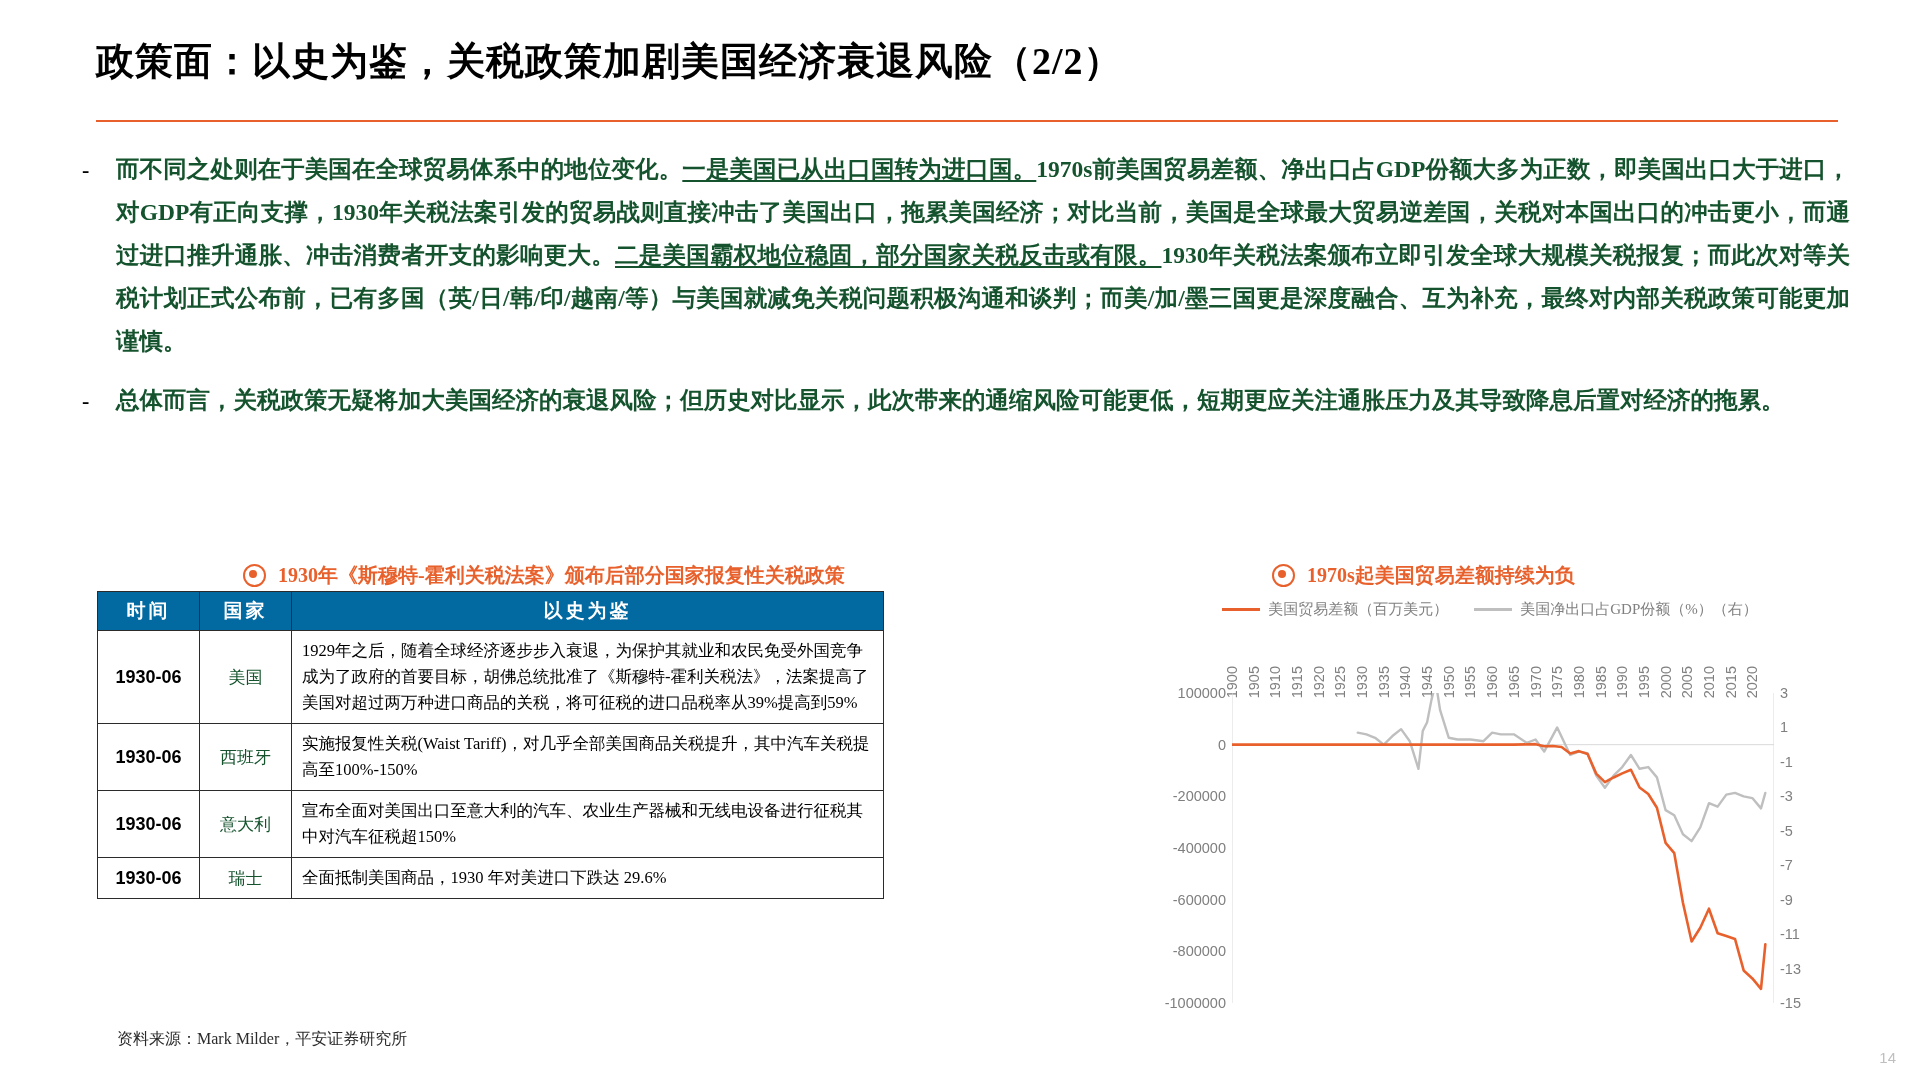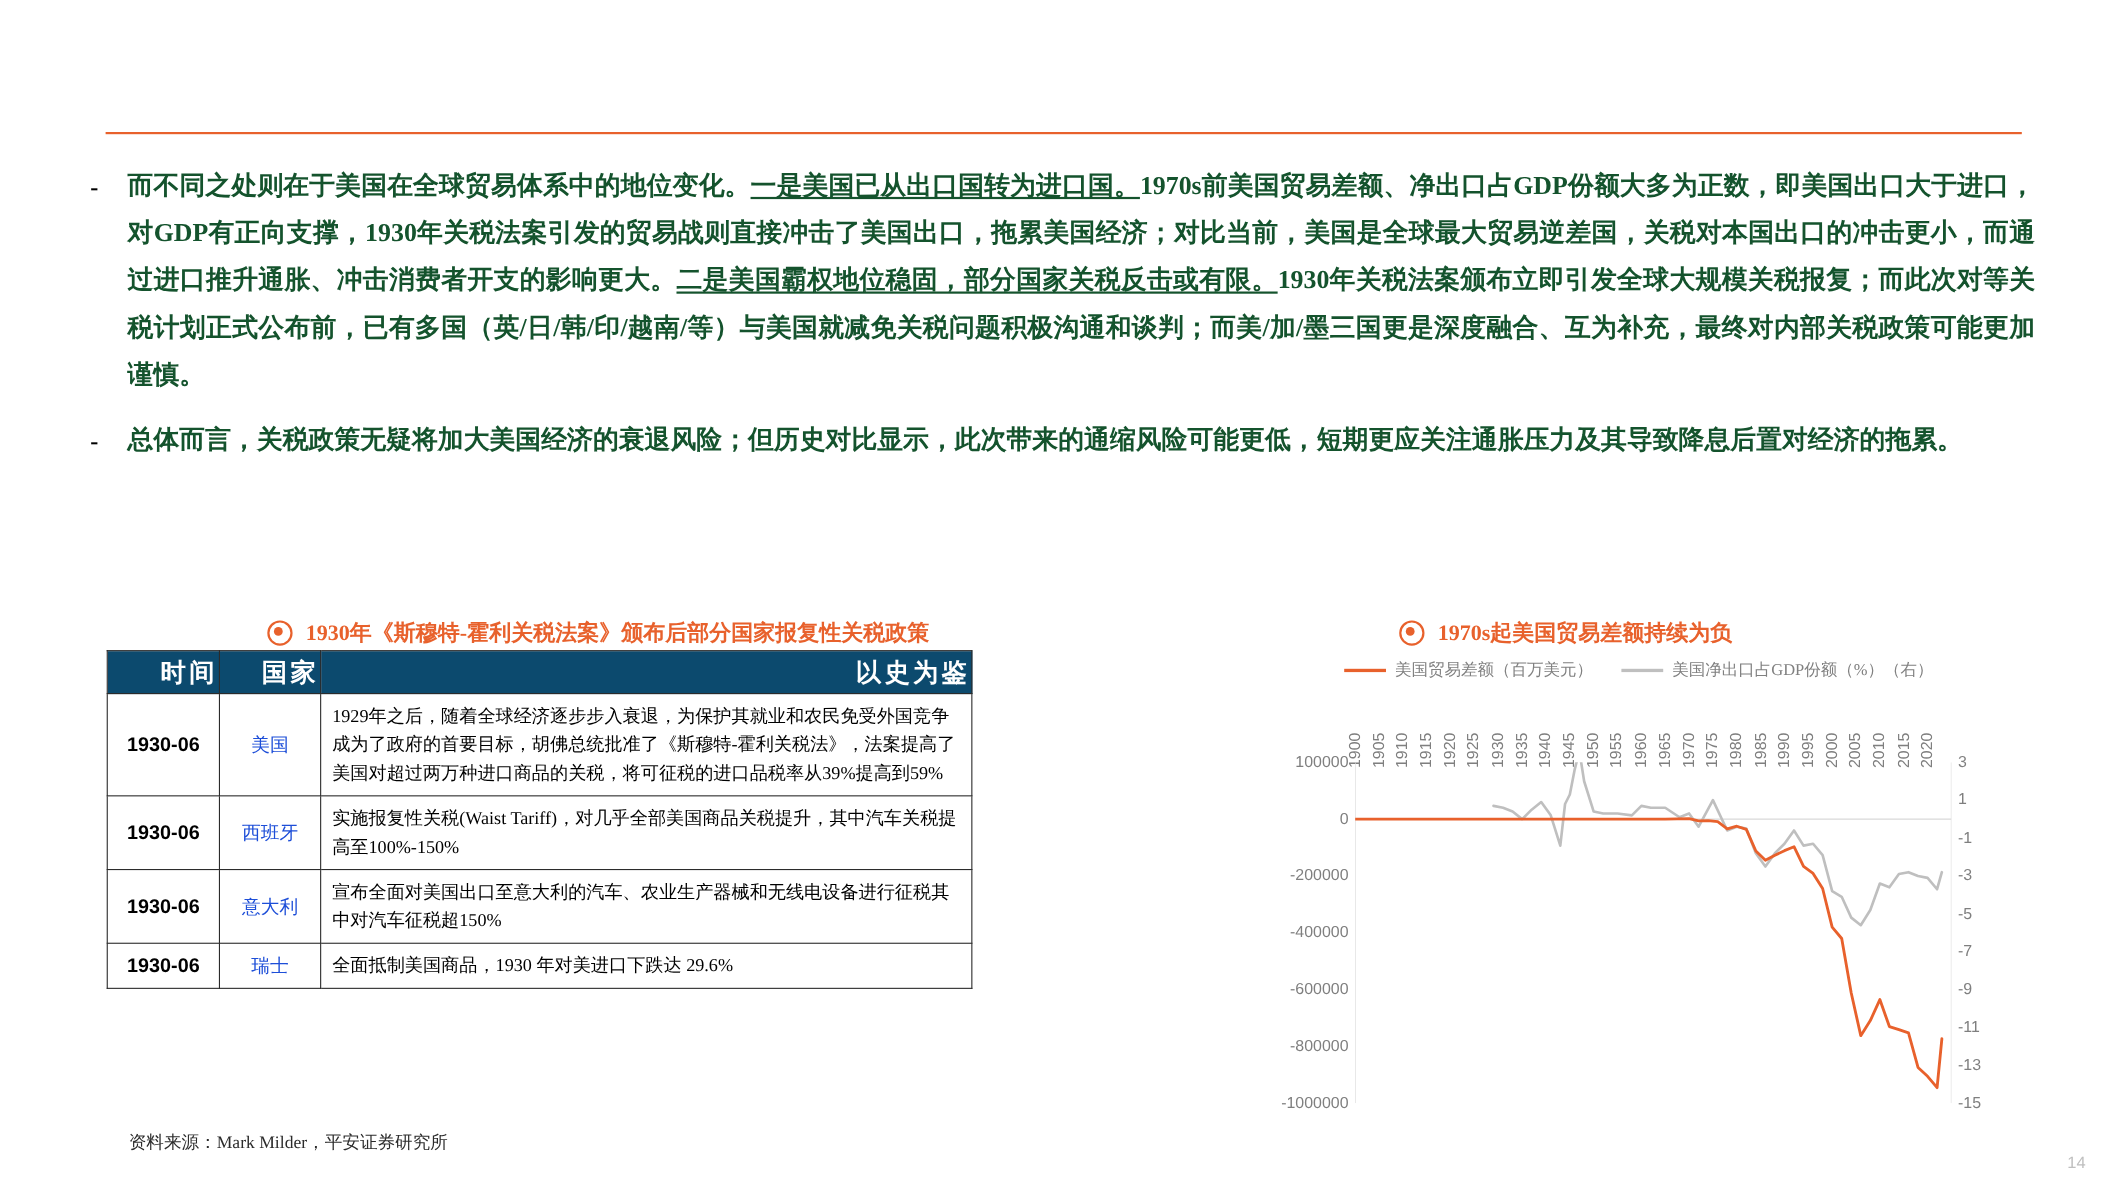--- a/index.html
+++ b/index.html
@@ -121,46 +121,46 @@
   table.policy {
     border-collapse: collapse;
     width: 786px;
     table-layout: fixed;
   }
   table.policy th, table.policy td {
     border: 1.6px solid #2b2b2b;
     vertical-align: middle;
   }
   table.policy thead th {
-    background: #0c4a6e;
+    background: #0369a1;
     color: #ffffff;
     font-family: "Liberation Serif", serif;
     font-weight: bold;
-    font-size: 23px;
+    font-size: 19px;
     height: 36px;
     letter-spacing: 3px;
-    text-align: right;
+    text-align: center;
     border-color: #2b2b2b;
   }
   .col-time { width: 102px; }
   .col-country { width: 92px; }
   .col-policy { width: 592px; }
 
   table.policy td.c-time {
     text-align: center;
     font-family: "Liberation Sans", sans-serif;
     font-weight: bold;
     font-size: 18px;
     color: #000;
   }
   table.policy td.c-country {
     text-align: center;
     font-family: "Liberation Serif", serif;
     font-size: 17px;
-    color: #1d4ed8;
+    color: #14532d;
   }
   table.policy td.c-policy {
     text-align: left;
     font-family: "Liberation Serif", serif;
     font-size: 16.5px;
     line-height: 26px;
     color: #000;
     padding: 7px 9px 7px 10px;
   }
 
@@ -252,20 +252,23 @@
     font-family: "Liberation Sans", sans-serif;
     font-size: 15px;
     color: #bfbfbf;
   }
 </style>
 </head>
 <body>
 
 <div class="slide">
 
+  <div class="title-wrap">
+    <div class="title">政策面：以史为鉴，关税政策加剧美国经济衰退风险（2/2）</div>
+  </div>
   <div class="title-rule"></div>
 
   <div class="bullets">
     <div class="bullet">
       <div class="dash">-</div>
       <div class="btext"><span>而不同之处则在于美国在全球贸易体系中的地位变化。</span><span class="u">一是美国已从出口国转为进口国。</span><span>1970s前美国贸易差额、净出口占GDP份额大多为正数，即美国出口大于进口，对GDP有正向支撑，1930年关税法案引发的贸易战则直接冲击了美国出口，拖累美国经济；对比当前，美国是全球最大贸易逆差国，关税对本国出口的冲击更小，而通过进口推升通胀、冲击消费者开支的影响更大。</span><span class="u">二是美国霸权地位稳固，部分国家关税反击或有限。</span><span>1930年关税法案颁布立即引发全球大规模关税报复；而此次对等关税计划正式公布前，已有多国（英/日/韩/印/越南/等）与美国就减免关税问题积极沟通和谈判；而美/加/墨三国更是深度融合、互为补充，最终对内部关税政策可能更加谨慎。</span></div>
     </div>
     <div class="bullet">
       <div class="dash">-</div>
       <div class="btext"><span>总体而言，关税政策无疑将加大美国经济的衰退风险；但历史对比显示，此次带来的通缩风险可能更低，短期更应关注通胀压力及其导致降息后置对经济的拖累。</span></div>

